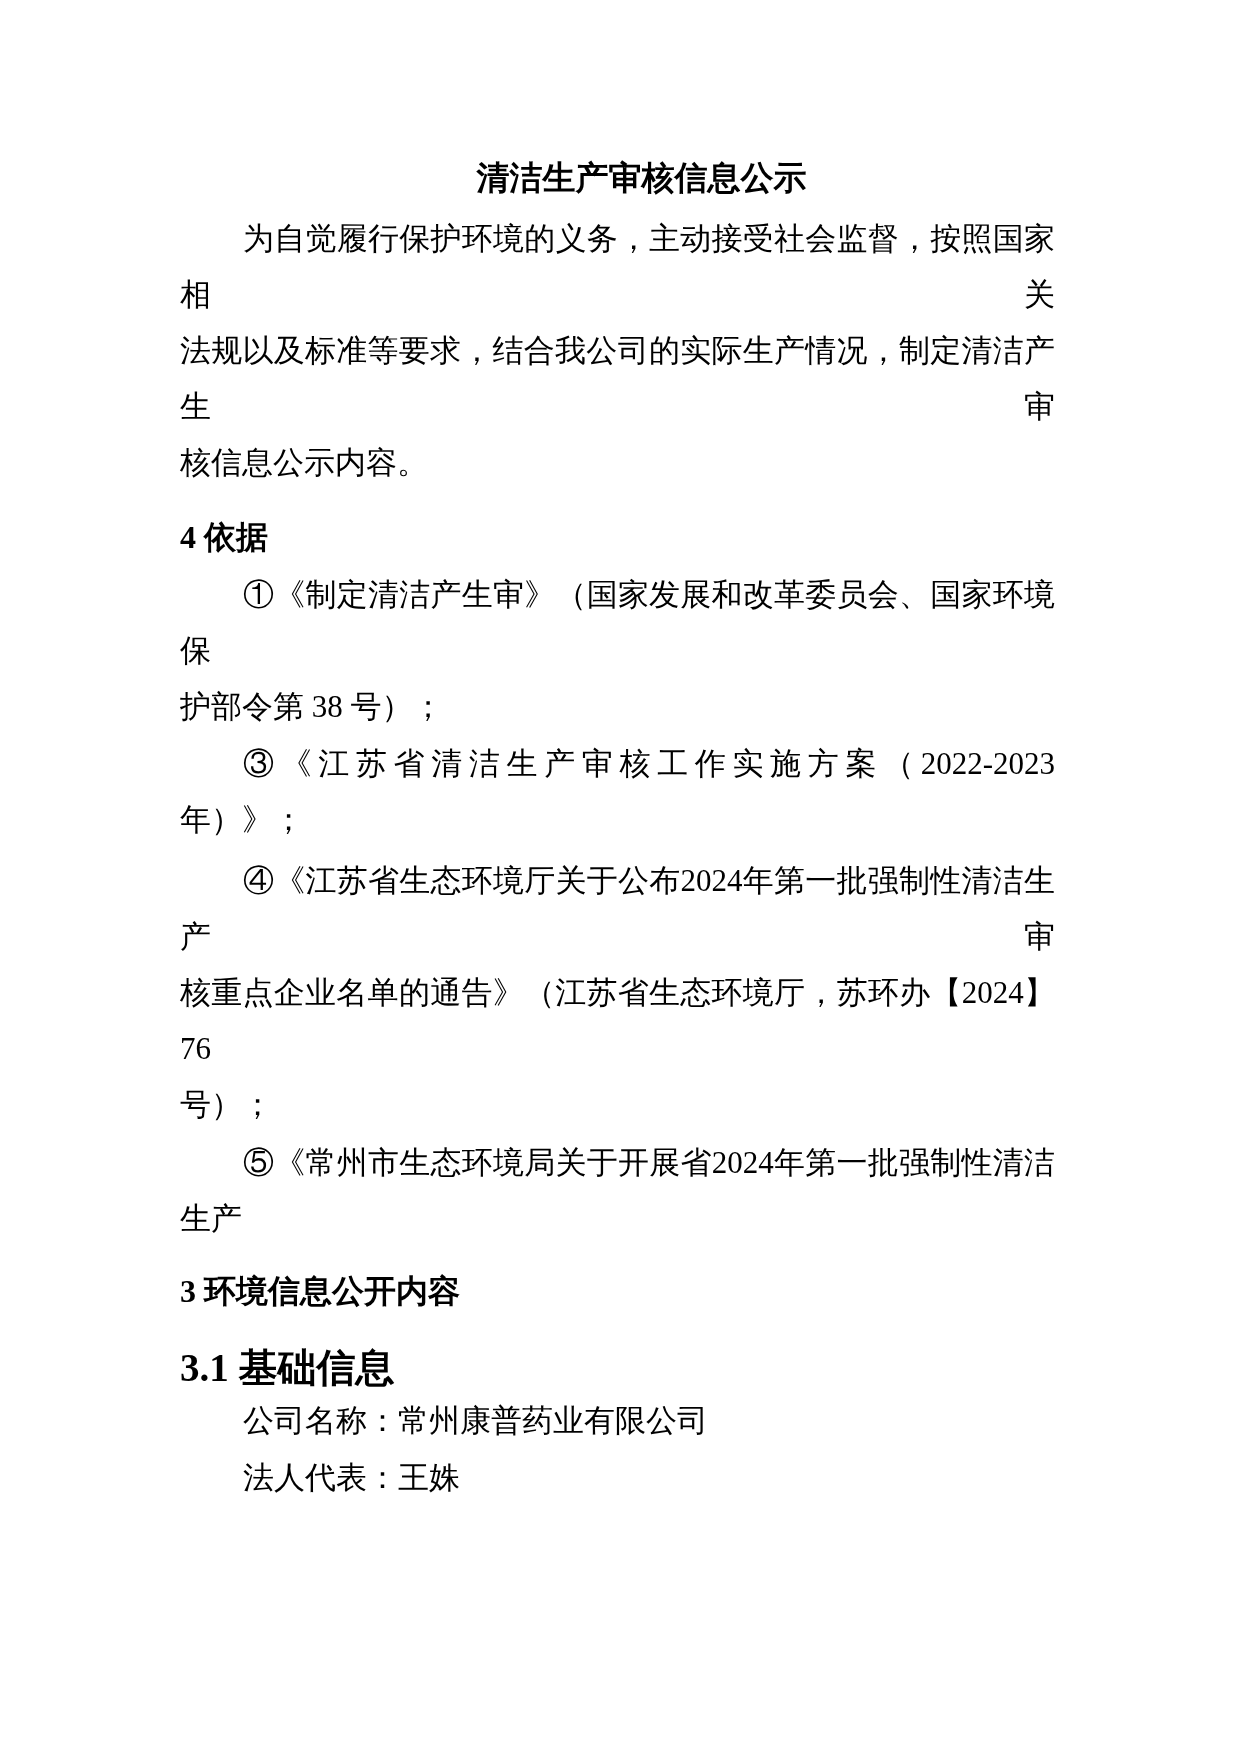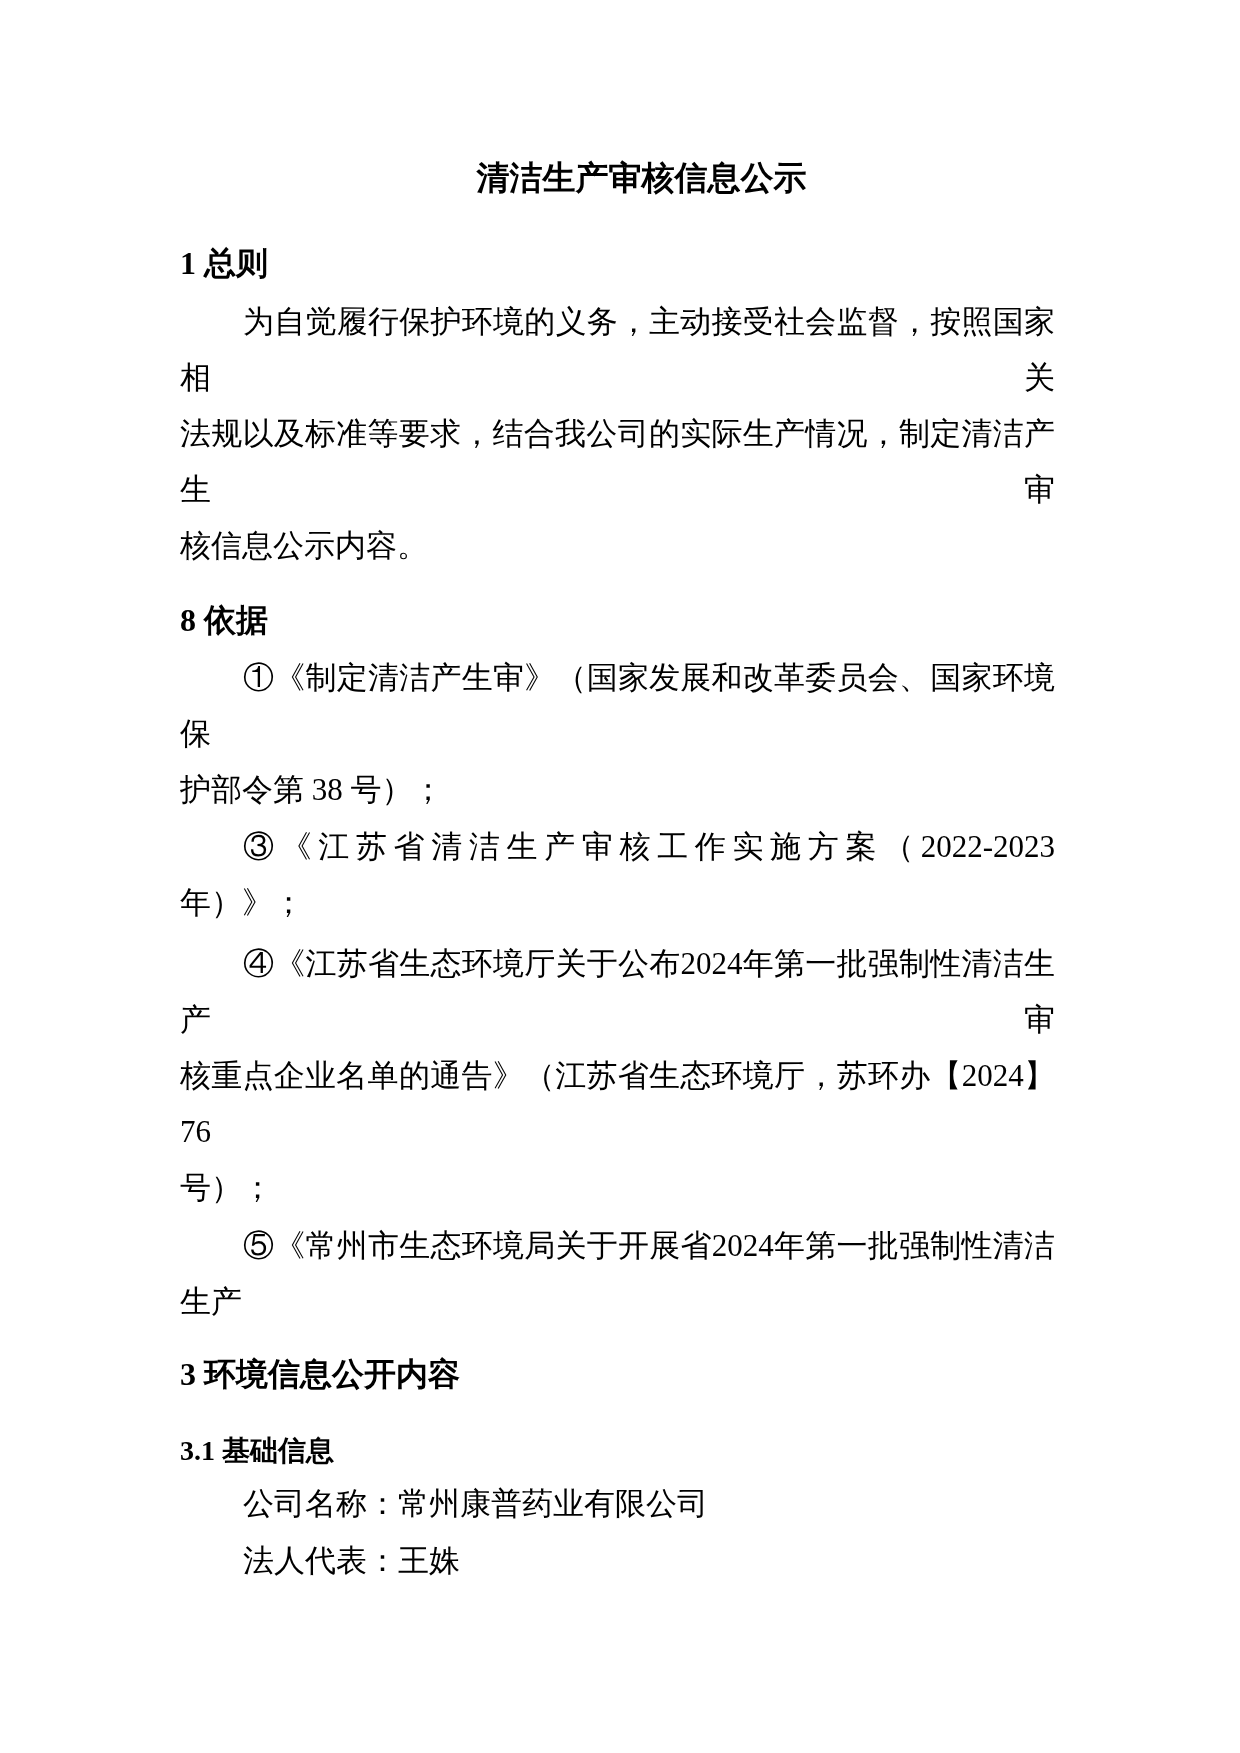--- a/index.html
+++ b/index.html
@@ -60,39 +60,38 @@
   }
   #h-zongze   { margin-top: 45px; }
   #p-zongze   { margin-top: 12px; }
   #h-yiju     { margin-top: 27px; }
   #item-1     { margin-top: 11px; }
   #item-2     { margin-top: 1px; }
   #item-3     { margin-top: 1px; }
   #item-4     { margin-top: 5px; }
   #item-5     { margin-top: 2px; }
   #h-env      { margin-top: 25px; }
-  #h-basic    { margin-top: 39px; font-size: 28px; }
+  #h-basic    { margin-top: 39px; font-size: 39px; }
   #info-block { margin-top: 5px; }
 </style>
 </head>
 <body>
 
 <div class="page">
 
   <h1 class="doc-title">清洁生产审核信息公示</h1>
 
-  <h2 class="heading" id="h-zongze">1 总则</h2>
 
   <div class="para" id="p-zongze">
       <div class="line">为自觉履行保护环境的义务，主动接受社会监督，按照国家相关</div>
       <div class="line">法规以及标准等要求，结合我公司的实际生产情况，制定清洁产生审</div>
       <div class="line">核信息公示内容。</div>
     </div>
 
-  <h2 class="heading" id="h-yiju">8 依据</h2>
+  <h2 class="heading" id="h-yiju">4 依据</h2>
 
   <div class="para" id="item-1">
       <div class="line">①《制定清洁产生审》（国家发展和改革委员会、国家环境保</div>
       <div class="line">护部令第 38 号）；</div>
     </div>
 
 
   <div class="para" id="item-3">
       <div class="line">③《江苏省清洁生产审核工作实施方案（2022-2023年）》；</div>
     </div>

